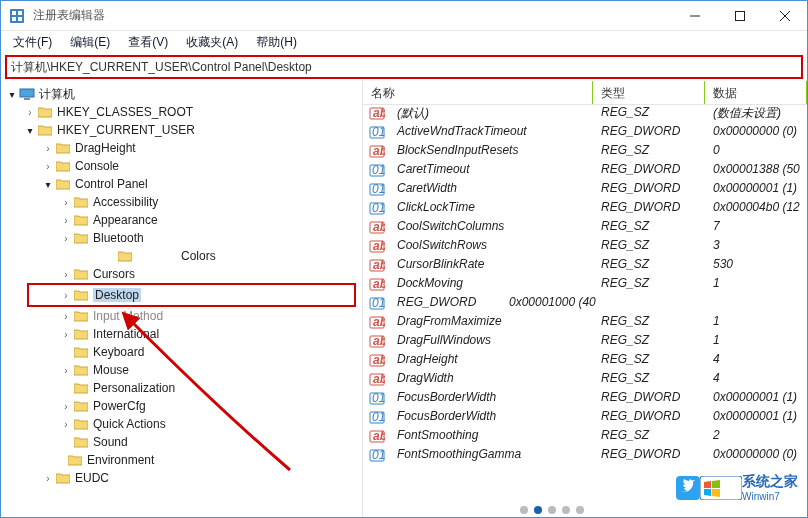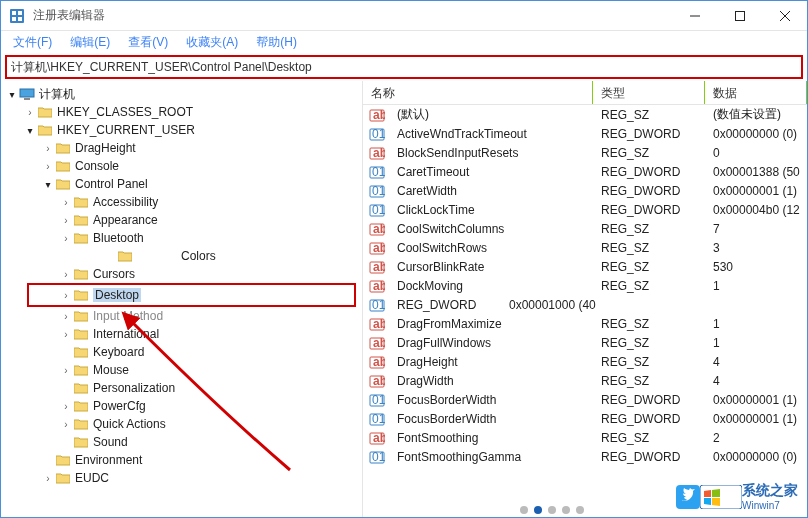--- a/index.html
+++ b/index.html
@@ -3,45 +3,45 @@
 <meta charset="utf-8">
 <style>
 * { margin: 0; padding: 0; box-sizing: border-box; font-family: "Microsoft YaHei", "Segoe UI", sans-serif; font-size: 12px; }
 body { background: #fff; width: 808px; height: 518px; overflow: hidden; position: relative; }
 .window { width: 808px; height: 518px; border: 1px solid #4a90d9; background: #fff; display: flex; flex-direction: column; }
 .titlebar { height: 30px; background: #fff; display: flex; align-items: center; border-bottom: 1px solid #e5e5e5; }
 .titlebar .app-icon { width: 16px; height: 16px; margin: 0 8px; }
 .titlebar .title { flex: 1; color: #555; font-size: 12px; }
 .titlebar .wbtn { width: 45px; height: 30px; display: flex; align-items: center; justify-content: center; color: #555; }
 .menubar { height: 22px; display: flex; align-items: center; padding: 0 4px; gap: 2px; }
-.menubar .mitem { padding: 2px 8px; color: #3b82f6; font-size: 12px; }
+.menubar .mitem { padding: 2px 8px; color: #0f172a; font-size: 12px; }
 .addressbar-wrap { padding: 2px 4px; }
 .addressbar { border: 2px solid #d10000; height: 24px; display: flex; align-items: center; padding: 0 4px; color: #333; font-size: 12px; }
 .content { flex: 1; display: flex; min-height: 0; }
 .tree { width: 362px; border-right: 1px solid #e5e5e5; overflow-y: auto; padding-top: 4px; }
 .tree-row { height: 18px; display: flex; align-items: center; white-space: nowrap; color: #222; }
 .tree-row .chev { width: 14px; text-align: center; color: #666; font-size: 10px; }
 .tree-row .chev.open { color: #222; }
 .tree-row .icon { width: 16px; height: 14px; margin-right: 4px; display: inline-flex; align-items: center; justify-content: center; }
 .tree-row.selected .label-box { background: #bfd8ef; padding: 0 2px; }
 .tree-row.dim { color: #888; }
 .highlight-box { border: 2px solid #d10000; margin: 0 6px 0 26px; padding: 1px 0; }
 .arrow-svg { position: absolute; pointer-events: none; z-index: 50; left: 100px; top: 300px; }
 .listview { flex: 1; overflow: hidden; display: flex; flex-direction: column; }
 .lv-header { display: flex; height: 24px; border-bottom: 1px solid #e5e5e5; }
 .lv-header .col { padding: 4px 8px; color: #333; border-right: 1px solid #84cc16; }
 .lv-body { flex: 1; overflow-y: auto; }
-.lv-row { display: flex; height: 19px; align-items: center; }
+.lv-row { display: flex; height: 19px; align-items: flex-start; font-style: italic; }
 .lv-row .cell { padding: 0 8px; white-space: nowrap; overflow: hidden; color: #222; }
 .lv-row .ic { width: 16px; height: 16px; margin-left: 6px; margin-right: 4px; flex-shrink: 0; }
 .col-name { width: 230px; }
 .col-type { width: 112px; }
 .col-data { flex: 1; }
 .cell-name { width: 204px; }
-.watermark { position: absolute; right: 10px; bottom: 7px; display: flex; align-items: center; opacity: 0.93; z-index: 60; }
+.watermark { position: absolute; right: 10px; bottom: 16px; display: flex; align-items: center; opacity: 0.93; z-index: 60; }
 .watermark .wm-txt { font-size: 14px; font-weight: bold; color: #1b5fb0; text-shadow: 0 0 2px #fff; }
 .bottom-dots { position: absolute; bottom: 4px; left: 520px; display: flex; gap: 6px; z-index: 55; }
 .bottom-dots .dot { width: 8px; height: 8px; border-radius: 50%; background: #bbb; }
 .bottom-dots .dot.on { background: #1b5fb0; }
 
 svg { display: block; }
 </style>
 </head>
 <body>
 
@@ -273,21 +273,21 @@
             <span class="chev">&nbsp;</span>
             <span class="icon">
               <svg width="14" height="12">
                 <path d="M0 2h5l1 1h8v8H0z" fill="#f7d774" stroke="#caa93e"></path>
               </svg>
             </span>
             <span>Sound</span>
           </div>
         </div>
 
-      <div class="tree-row" style="padding-left:40px">
+      <div class="tree-row" style="padding-left:52px">
         <span class="chev">&nbsp;</span>
         <span class="icon">
             <svg width="14" height="12">
               <path d="M0 2h5l1 1h8v8H0z" fill="#f7d774" stroke="#caa93e"></path>
             </svg>
           </span>
         <span>Environment</span>
       </div>
       <div class="tree-row" style="padding-left:40px">
         <span class="chev">›</span>

